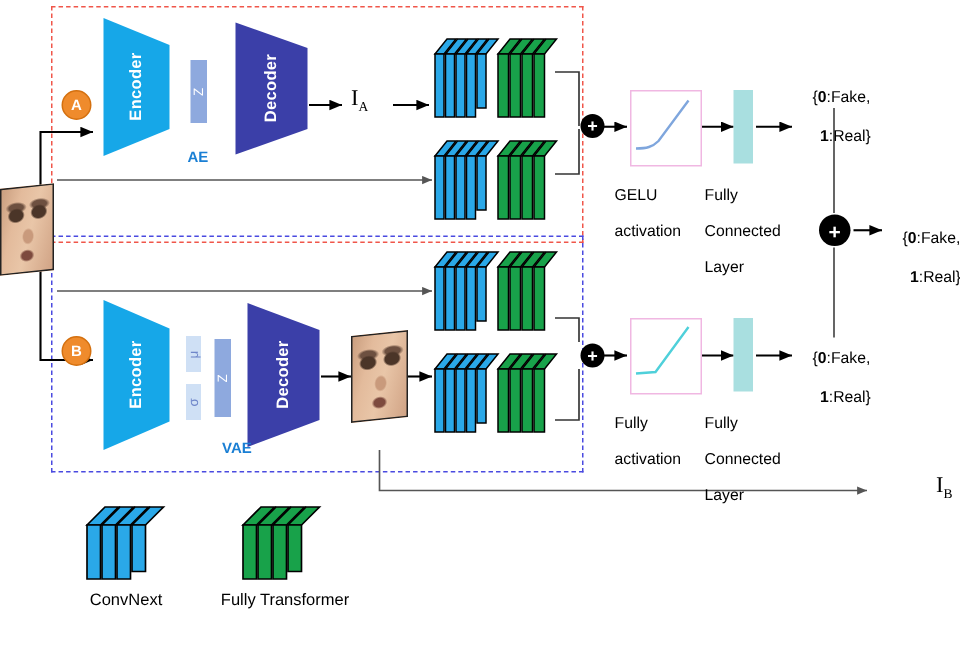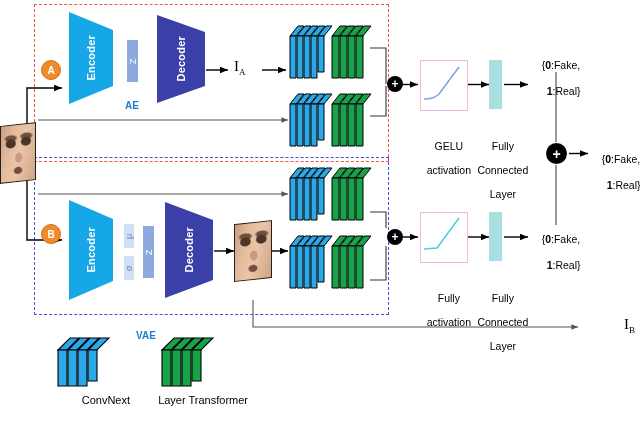--- a/index.html
+++ b/index.html
@@ -42,31 +42,31 @@
         display:flex;align-items:center;justify-content:center;
         color:#fff;font-weight:bold;line-height:1;}
 
   
   .marker{position:absolute;border-radius:50%;background:#ef8b2c;
           border:1.5px solid #d4700f;display:flex;align-items:center;
           justify-content:center;color:#fff;font-weight:bold;font-size:10px;}
 
   
   .tlab{position:absolute;font-size:10.5px;line-height:12px;color:#000;
-        white-space:pre;text-align:center;margin-top:16px;}
+        white-space:pre;}
   .bluelab{position:absolute;font-size:10px;font-weight:bold;color:#1a7fd4;}
   .outlab{position:absolute;font-size:10.5px;line-height:13px;color:#000;white-space:pre;}
   .outlab b{font-weight:bold;}
   .ilab{position:absolute;font-family:Liberation Serif, serif;font-size:15px;}
   .ilab sub{font-size:9px;}
 
   .caption{position:absolute;left:0;width:640px;text-align:center;
     font-family:"Liberation Serif",serif;font-size:13px;color:#111;}
 
-  .legtxt{position:absolute;font-size:11px;color:#000;text-align:right;}
+  .legtxt{position:absolute;font-size:11px;color:#000;text-align:center;}
 
   
   .face{position:absolute;overflow:hidden;background:#d9ab8c;}
   .face .sk{position:absolute;inset:0;
     background:
       radial-gradient(ellipse 22% 12% at 30% 33%, #4b3528 0 55%, rgba(75,53,40,0) 72%),
       radial-gradient(ellipse 22% 12% at 72% 31%, #4b3528 0 55%, rgba(75,53,40,0) 72%),
       radial-gradient(ellipse 26% 9%  at 30% 24%, #6d5040 0 50%, rgba(109,80,64,0) 75%),
       radial-gradient(ellipse 26% 9%  at 73% 22%, #6d5040 0 50%, rgba(109,80,64,0) 75%),
       radial-gradient(ellipse 14% 12% at 52% 58%, #c99a7c 0 60%, rgba(201,154,124,0) 80%),
@@ -328,21 +328,21 @@
 
   <div class="trap" style="left:165px;top:202px;width:48px;height:96px;">
     <svg width="48" height="96">
         <polygon points="0,0 48,18 48,78 0,96" fill="#3b3fa8"></polygon>
       </svg>
     <div class="lbl">
         <span class="vtext">Decoder</span>
       </div>
   </div>
 
-  <div class="bluelab" style="left:136px;top:294px;margin-top:36px;">VAE</div>
+  <div class="bluelab" style="left:148px;top:294px;">VAE</div>
 
   <div class="face skew" style="left:234px;top:222px;width:38px;height:58px;">
     <div class="sk"></div>
       <div class="bdr"></div>
   </div>
 
   <div class="plus" style="left:387px;top:229px;width:16px;height:16px;font-size:12px;">
     <span>+</span>
   </div>
 
@@ -402,17 +402,17 @@
         <polygon points="4,16 13,16 13,52 4,52"></polygon>
       <polygon points="14,16 26,4 35,4 23,16"></polygon>
         <polygon points="14,16 23,16 23,52 14,52"></polygon>
       <polygon points="24,16 36,4 45,4 33,16"></polygon>
         <polygon points="24,16 33,16 33,52 24,52"></polygon>
       <polygon points="34,16 46,4 55,4 43,16"></polygon>
         <polygon points="34,16 43,16 43,47 34,47"></polygon>
     </g>
   </svg>
   <div class="legtxt" style="left:132px;top:394px;width:116px;">
-    <span>Layer Transformer</span>
+    <span>Fully Transformer</span>
   </div>
 
 
 </div>
 
 </body></html>

